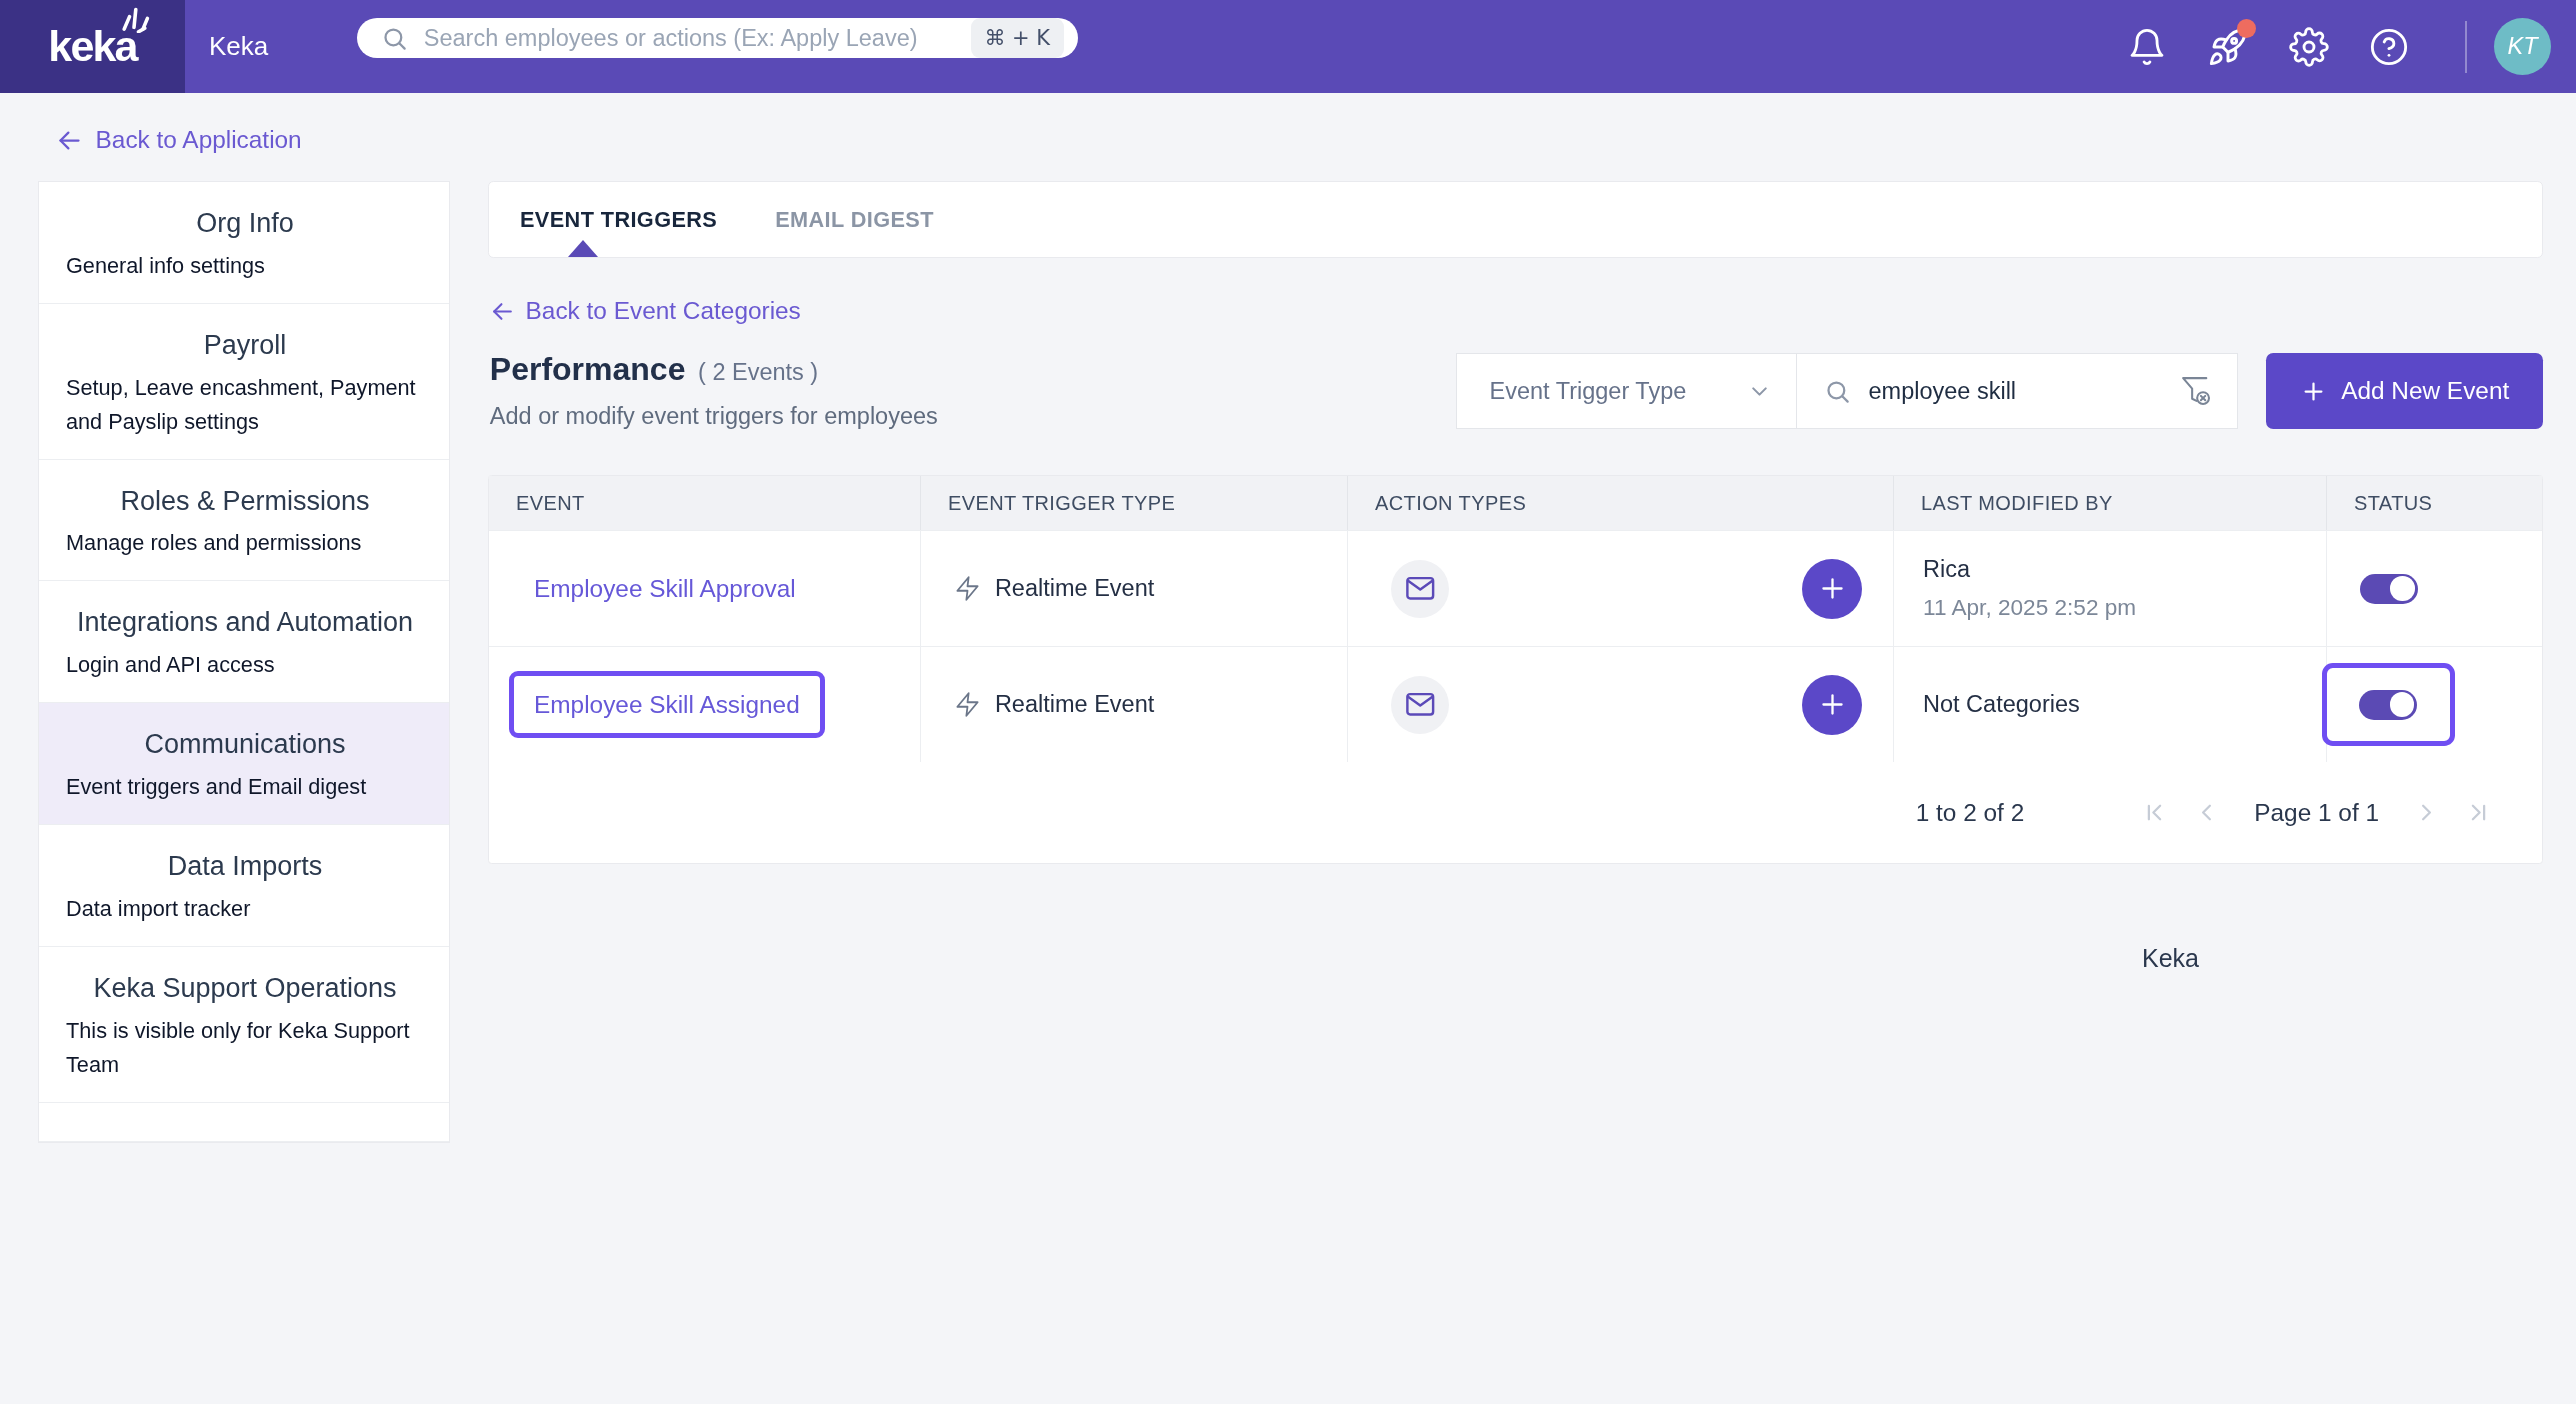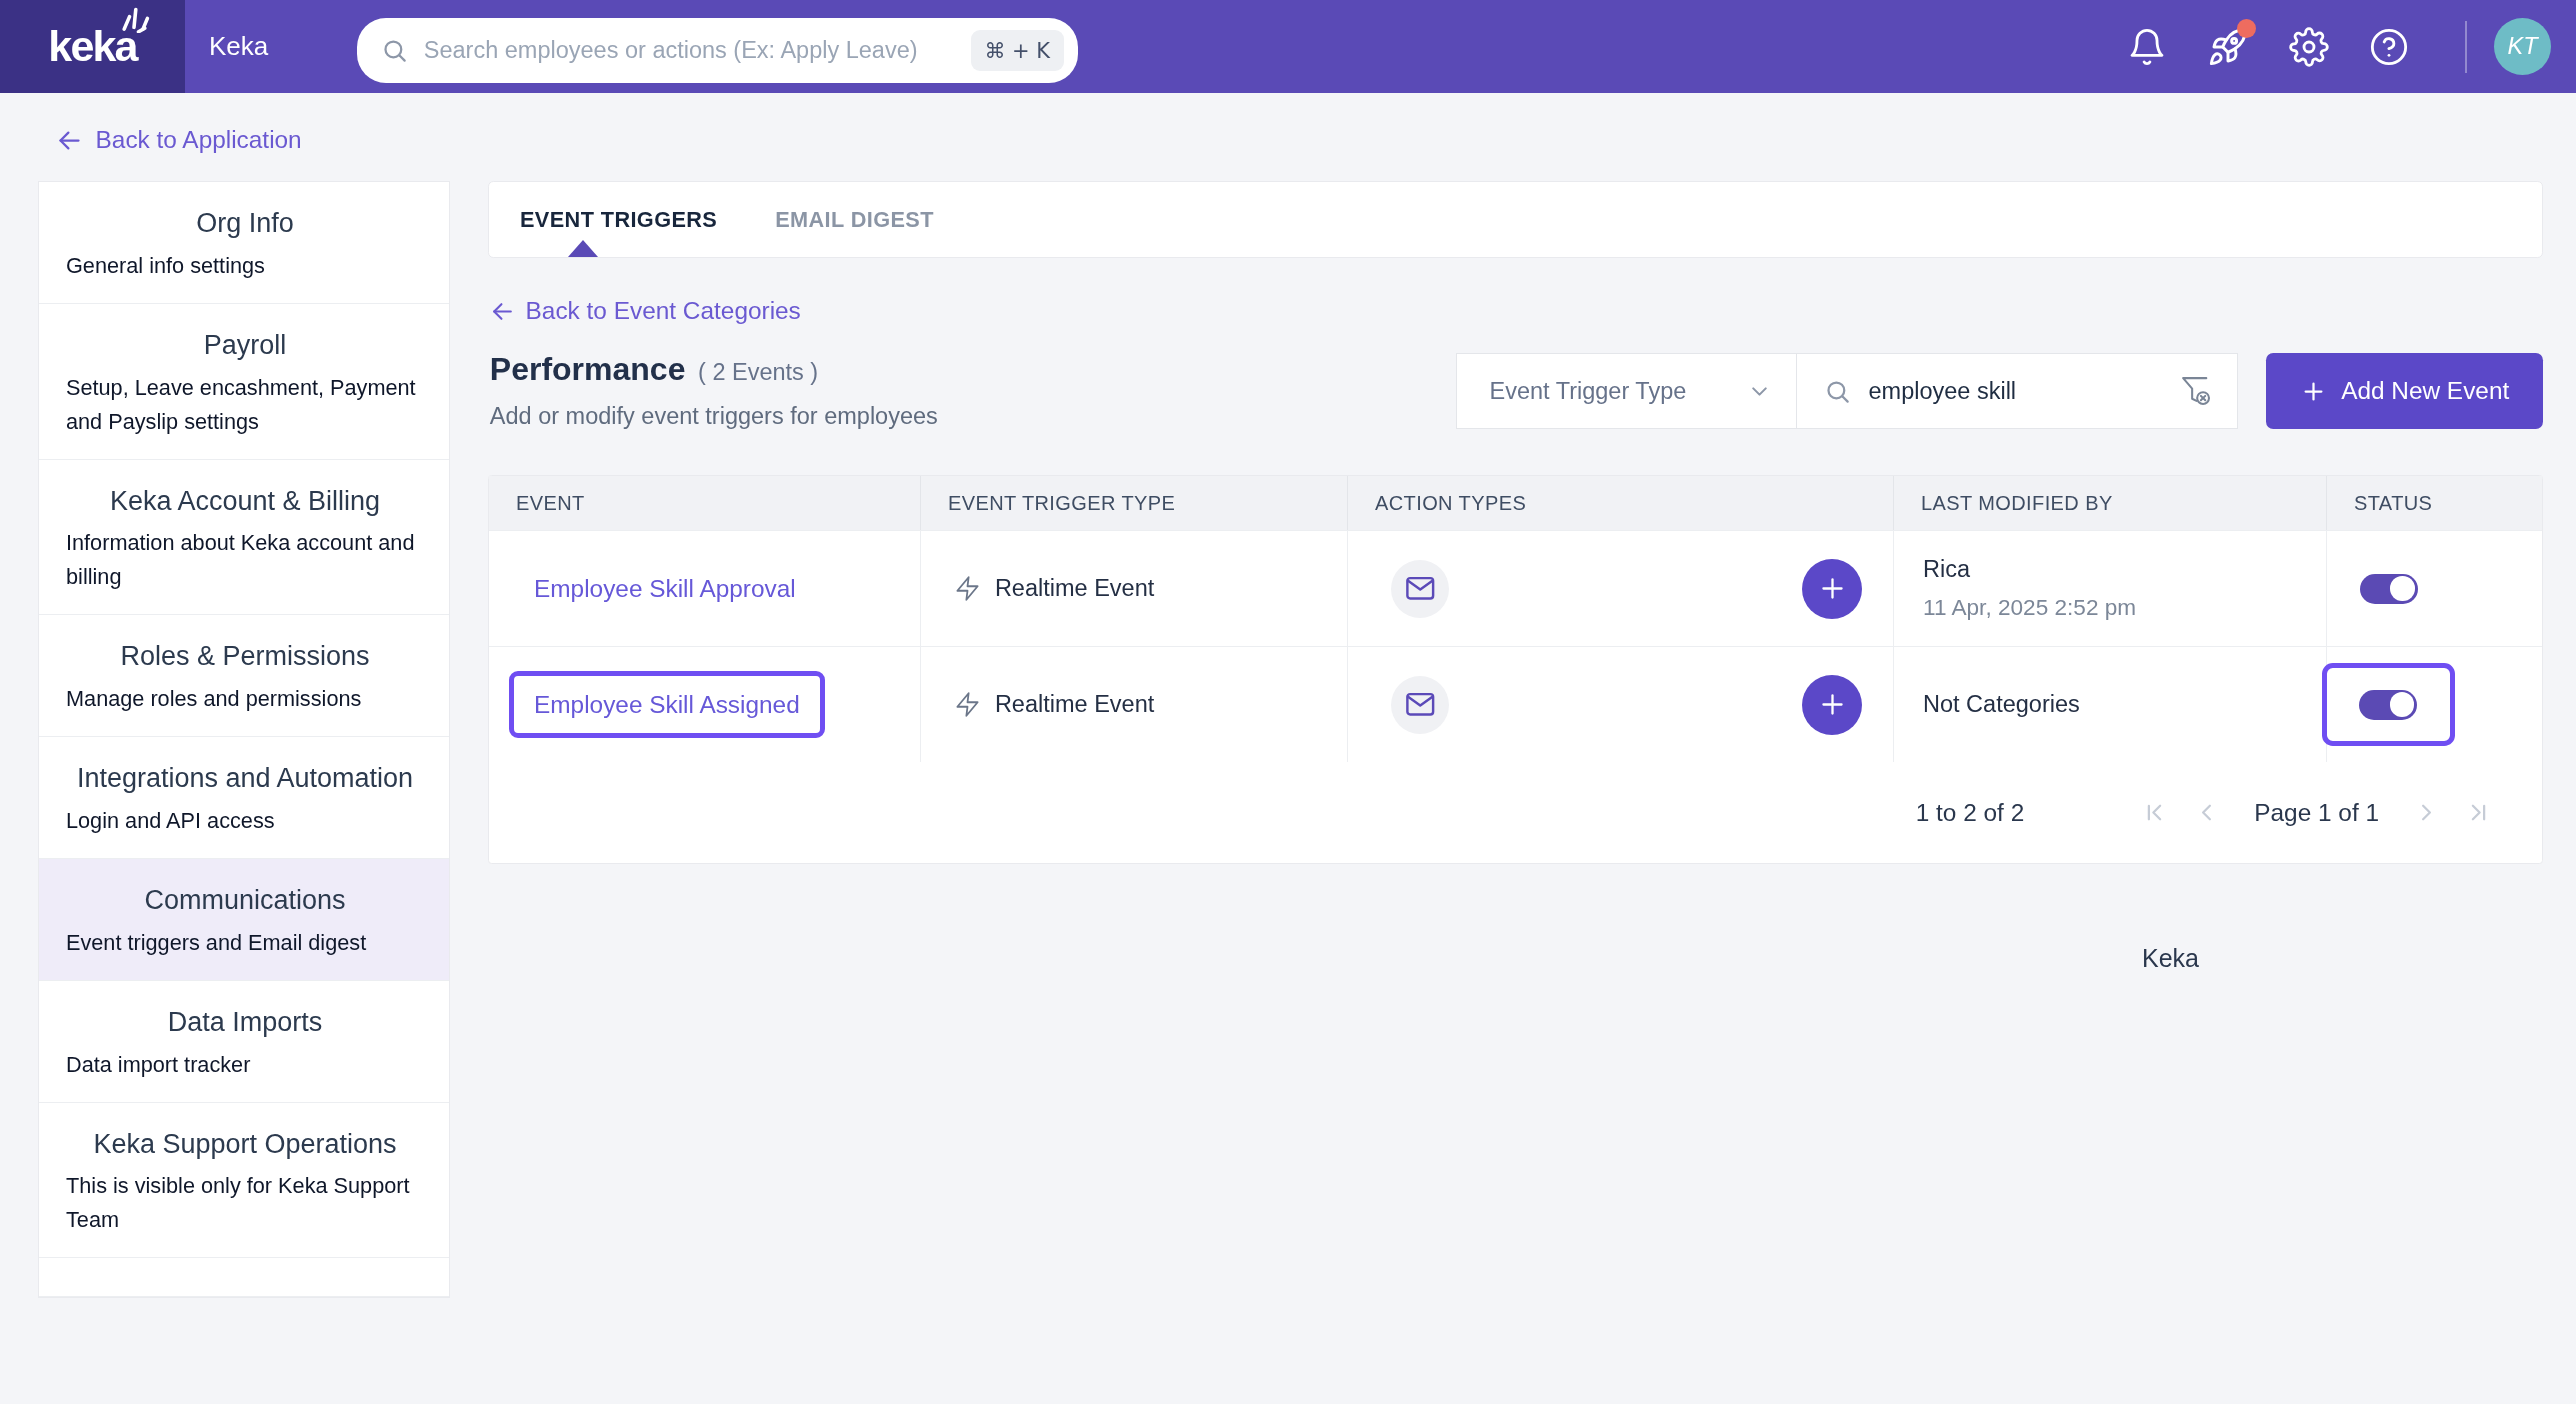--- a/index.html
+++ b/index.html
@@ -12,21 +12,21 @@
 
   
   .topbar { position:absolute; left:0; top:0; width:2576px; height:93px; background:#5a4ab6; }
   .logo-block { position:absolute; left:0; top:0; width:185px; height:93px; background:#3b3185;
     display:flex; align-items:center; justify-content:center; }
   .logo-inner { position:relative; }
   .logo-text { color:#fff; font-size:43px; font-weight:bold; letter-spacing:-1.8px; }
   .logo-spark { position:absolute; right:-14.4px; top:-20px; }
   .app-name { position:absolute; left:209px; top:0; height:93px; display:flex; align-items:center;
     color:#fff; font-size:26px; }
-  .search-pill { position:absolute; left:357px; top:18px; width:721px; height:65px; background:#fff;
+  .search-pill { position:absolute; left:357px; top:18px; width:721px; height:40px; background:#fff;
     border-radius:29px; display:flex; align-items:center; padding:0 14.4px 0 23.5px; }
   .search-pill input { flex:1; border:none; outline:none; font-size:23.5px; color:#2a374d;
     font-family:"Liberation Sans", sans-serif; margin-left:16.3px; background:transparent; }
   .search-pill input::placeholder { color:#9aa5b5; }
   .kbd-badge { background:#eef0f3; border-radius:9px; padding:8.1px 13.5px; font-size:21px; color:#44506a;
     font-family:"DejaVu Sans", sans-serif; white-space:nowrap; }
   .topbar-icons { position:absolute; right:0; top:0; height:93px; display:flex; align-items:center;font-style:italic; }
   .tb-icon { position:relative; margin-right:40px; cursor:pointer; }
   .tb-dot { position:absolute; right:-7.2px; top:-6.3px; width:19px; height:19px; border-radius:50%; background:#ee6c5f; }
   .tb-divider { width:1.8px; height:52px; background:rgba(255,255,255,0.35); margin:0 27px 0 16.3px; }
@@ -184,24 +184,20 @@
 <nav class="sidebar" id="settings-nav">
     <div class="nav-item">
     <div class="nav-title">Org Info</div>
     <div class="nav-sub">General info settings</div>
   </div>
     <div class="nav-item">
     <div class="nav-title">Payroll</div>
     <div class="nav-sub">Setup, Leave encashment, Payment and Payslip settings</div>
   </div>
     <div class="nav-item">
-    <div class="nav-title">Keka Account &amp; Billing</div>
-    <div class="nav-sub">Information about Keka account and billing</div>
-  </div>
-    <div class="nav-item">
     <div class="nav-title">Roles &amp; Permissions</div>
     <div class="nav-sub">Manage roles and permissions</div>
   </div>
     <div class="nav-item">
     <div class="nav-title">Integrations and Automation</div>
     <div class="nav-sub">Login and API access</div>
   </div>
     <div class="nav-item selected">
     <div class="nav-title">Communications</div>
     <div class="nav-sub">Event triggers and Email digest</div>

